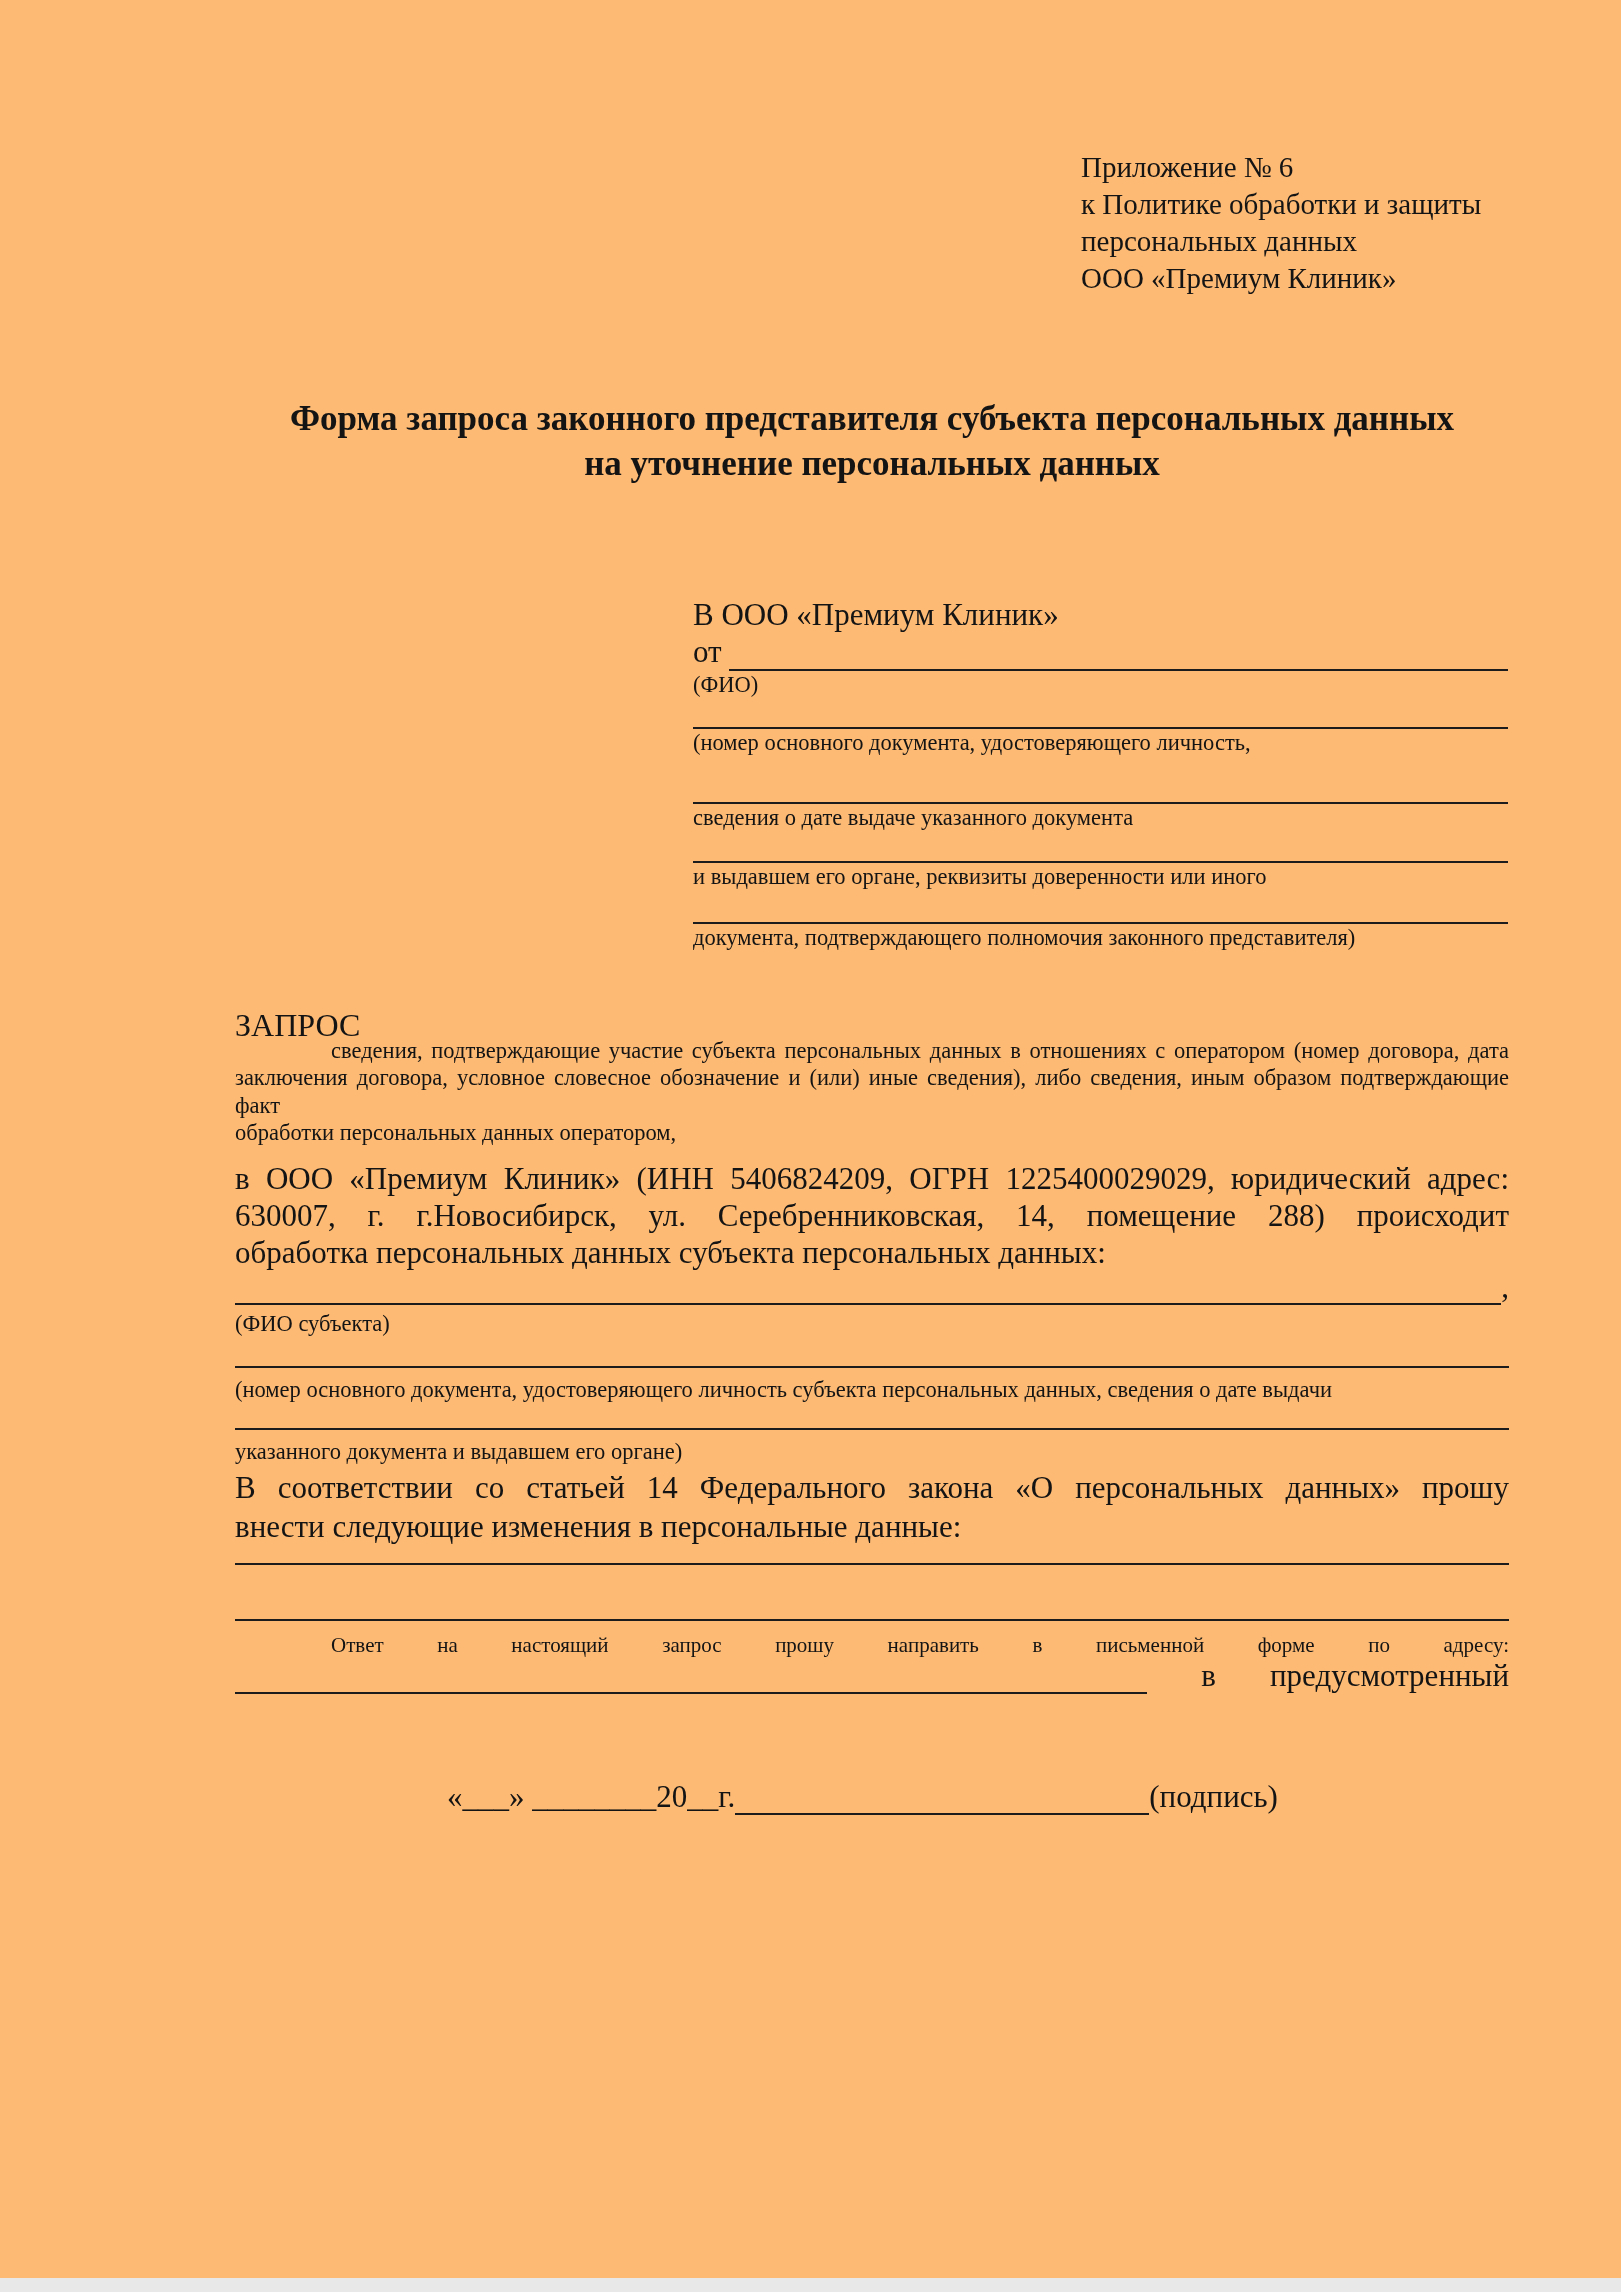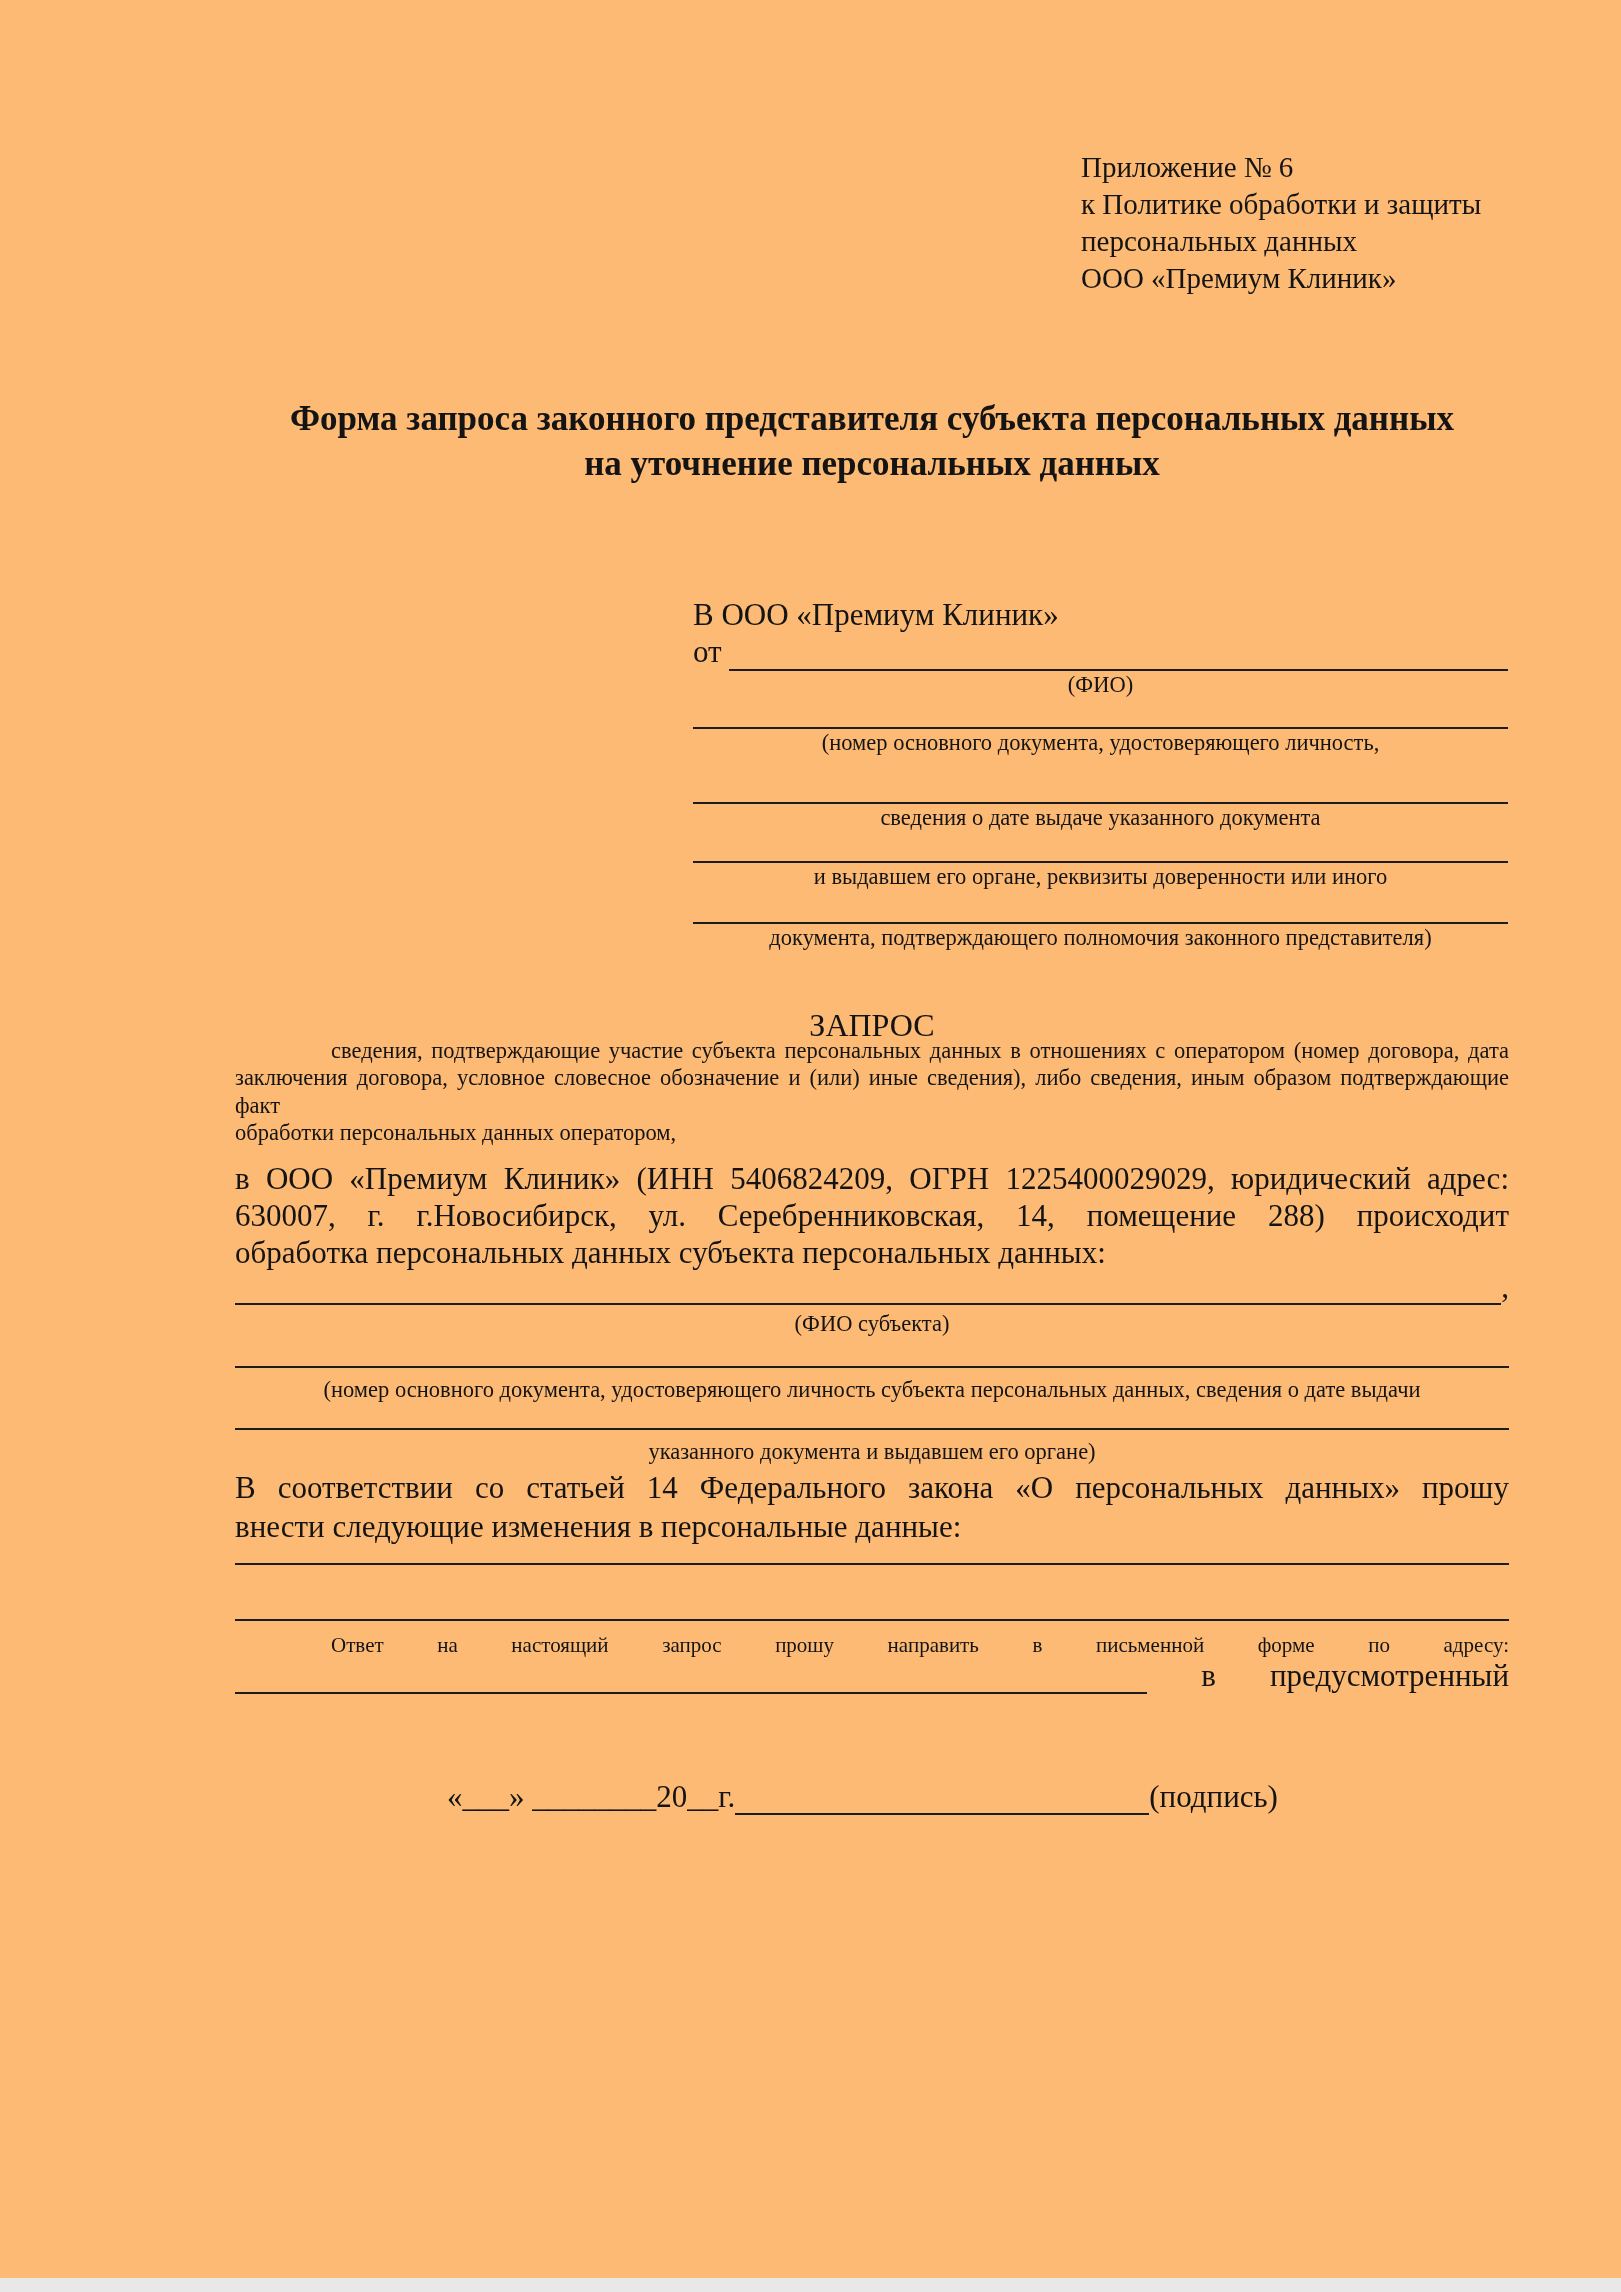--- a/index.html
+++ b/index.html
@@ -6,40 +6,40 @@
   .page{
     position:relative;
     width:1621px;height:2278px;
     background:#fdba74;
     font-family:"Liberation Serif","DejaVu Serif",serif;
     color:#141414;
     overflow:hidden;
   }
   .ul{border-bottom:2.9px solid #1c1c1c;}
   .grow{flex:1 1 auto;}
-  .cap{font-size:22.5px;line-height:28px;text-align:center;}
+  .cap{font-size:22.5px;line-height:28px;}
   .jline{text-align:justify;text-align-last:justify;}
 
   .hdr{position:absolute;left:1081px;top:149px;font-size:29px;line-height:37px;}
 
   .title{position:absolute;left:235px;right:112px;top:396px;margin:0;
          font-size:35px;line-height:45px;font-weight:700;text-align:center;}
 
   .addr{position:absolute;left:693px;width:815px;top:595px;font-size:31px;line-height:39px;}
   .addr .from-row{display:flex;align-items:flex-end;height:37px;margin-top:0;}
   .addr .from-row .ul{margin-left:7.8px;}
   .addr .f-ul{height:0;border-bottom:2.9px solid #1c1c1c;}
   .addr .m1{margin-top:28px;}
   .addr .m2{margin-top:45px;}
   .addr .m3{margin-top:29px;}
   .addr .m4{margin-top:31px;}
   .addr .cap{white-space:nowrap;}
 
   .zapros{position:absolute;left:235px;right:112px;top:1006px;margin:0;
-          font-size:32px;font-weight:400;text-align:center;line-height:39px;}
+          font-size:32px;font-weight:400;text-align:left;line-height:39px;}
 
   .intro-row{position:absolute;left:235px;right:112px;top:1047px;height:43px;
              display:flex;align-items:flex-end;font-size:31px;}
   .intro-row .lbl{padding-left:96px;white-space:nowrap;}
   .intro-row .ul{margin-left:9.8px;}
 
   .intro-cap{position:absolute;left:235px;right:112px;top:1037px;font-size:22.5px;line-height:27.4px;}
   .intro-cap .ind{text-indent:96px;}
 
   .op-par{position:absolute;left:235px;right:112px;top:1160px;font-size:31px;line-height:37px;}

